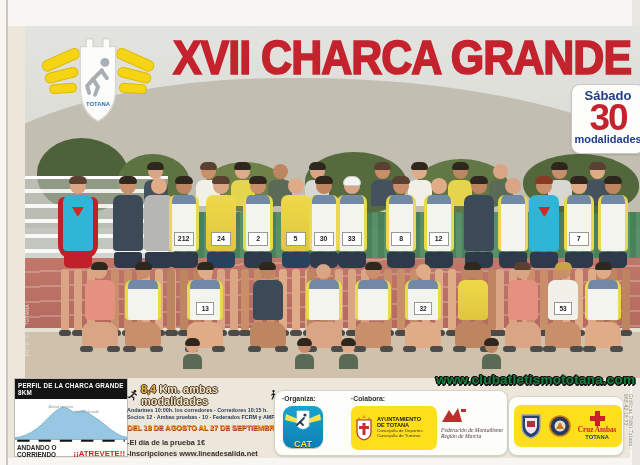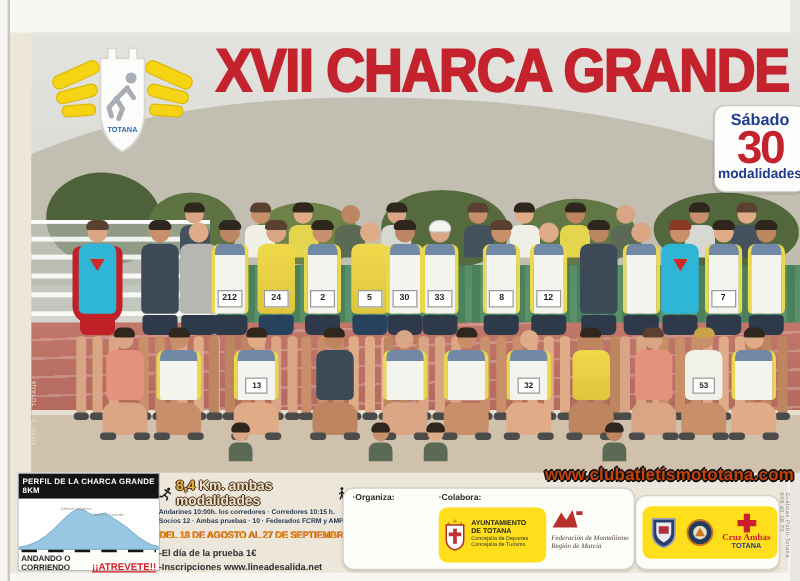--- a/index.html
+++ b/index.html
@@ -86,33 +86,33 @@
     font-weight:bold;font-size:28px;letter-spacing:3px;-webkit-text-stroke:1px #c4232e;white-space:nowrap;}
   .datebox{position:absolute;left:546px;top:58px;width:72px;height:68px;background:#fdfdfb;
     border:1px solid #c9c9c4;border-radius:9px;text-align:center;box-shadow:0 1px 2px rgba(0,0,0,.15);}
   .datebox .dn{font-size:13px;font-weight:bold;color:#1f3d8c;margin-top:3px;}
   .datebox .dd{font-size:37px;font-weight:bold;color:#c4232e;line-height:30px;letter-spacing:-2px;}
   .datebox .dm{font-size:11px;font-weight:bold;color:#1f3d8c;}
   .logo{position:absolute;left:12px;top:0px;width:122px;height:118px;}
 
   
   .webbanner{position:absolute;left:428px;top:346px;width:196px;text-align:center;z-index:8;
-    font-size:13.5px;font-weight:bold;color:#c2410c;letter-spacing:.2px;
+    font-size:13.5px;font-weight:bold;color:#15803d;letter-spacing:.2px;
     text-shadow:-1.5px 0 #111,1.5px 0 #111,0 -1.5px #111,0 1.5px #111,1px 1px #111,-1px -1px #111;}
 
   
   .strip{position:absolute;left:0;top:357px;width:100%;height:75px;background:#ece7da;}
   .profilebox{position:absolute;left:6px;top:352px;width:112px;height:77px;background:#fdfdfa;
     border:1px solid #bbb;z-index:9;}
   .profilebox .pb-title{background:#141414;color:#fff;font-size:6.3px;font-weight:bold;
     padding:3px 3px;letter-spacing:.2px;}
   .pb-chart{position:relative;height:44px;background:#fff;}
   .pb-foot{display:flex;justify-content:space-between;align-items:flex-end;padding:1px 2px;}
   .pb-foot .fl{font-size:6.4px;font-weight:bold;color:#222;}
-  .pb-foot .fr{font-size:7.8px;font-weight:bold;color:#d41f28;text-decoration:underline;}
+  .pb-foot .fr{font-size:7.8px;font-weight:bold;color:#d41f28;}
 
   .infoblock{position:absolute;left:119px;top:357px;width:152px;z-index:9;}
   .iline1{display:flex;align-items:center;gap:2px;}
   .dist{font-size:11px;font-weight:bold;color:#f3e3c2;
     text-shadow:-1px 0 #4a3828,1px 0 #4a3828,0 -1px #4a3828,0 1px #4a3828;}
   .dist .dv{color:#e8b43c;}
   .small-ln{font-size:5.4px;font-weight:bold;color:#27354e;line-height:7px;
     text-shadow:0 0 1px rgba(255,255,255,.6);}
   .period{font-size:7.6px;font-weight:bold;color:#e8941a;margin-top:2px;letter-spacing:-.2px;
     text-shadow:.5px .5px 0 #b03020;white-space:nowrap;}
@@ -632,20 +632,36 @@
       <div class="small-ln">Socios 12 · Ambas pruebas · 10 · Federados FCRM y AMPA</div>
       <div class="period">DEL 18 DE AGOSTO AL 27 DE SEPTIEMBRE 2017</div>
       <div class="dayline">-El día de la prueba 1€</div>
       <div class="inscline">-Inscripciones www.lineadesalida.net</div>
     </div>
 
     <div class="panel1">
       <span class="plabel lab-org">·Organiza:</span>
       <span class="plabel lab-col">·Colabora:</span>
 
+      <div class="caticon">
+        <svg width="40" height="30" viewBox="0 0 40 30">
+          <g fill="#ffe24a">
+            <polygon points="3,8 15,13 14,17 2,14"></polygon>
+              <polygon points="37,8 25,13 26,17 38,14"></polygon>
+          </g>
+          <path d="M14 5 L26 5 L26 20 Q20 26 14 20 Z" fill="#fff" stroke="#cfe8f2" stroke-width=".8"></path>
+          <g stroke="#2a3a4a" stroke-width="1.8" stroke-linecap="round" fill="none">
+            <circle cx="22" cy="9" r="1.6" fill="#2a3a4a" stroke="none"></circle>
+            <path d="M21 12 L17 16"></path>
+              <path d="M17 16 L20 19"></path>
+              <path d="M17 16 L14 19"></path>
+          </g>
+        </svg>
+        <div class="ct">CAT</div>
+      </div>
 
       <div class="aytobox">
         <svg width="20" height="28" viewBox="0 0 20 28">
           <polygon points="10,1 12,4 8,4" fill="#d4a017"></polygon>
           <polygon points="5,3 7,6 3,6" fill="#d4a017"></polygon>
             <polygon points="15,3 17,6 13,6" fill="#d4a017"></polygon>
           <path d="M3 6 L17 6 L17 18 Q17 24 10 26 Q3 24 3 18 Z" fill="#fff" stroke="#b03030" stroke-width="1.2"></path>
           <rect x="8.5" y="9" width="3" height="12" fill="#c03030"></rect>
           <rect x="5" y="12" width="10" height="3" fill="#c03030"></rect>
         </svg>

